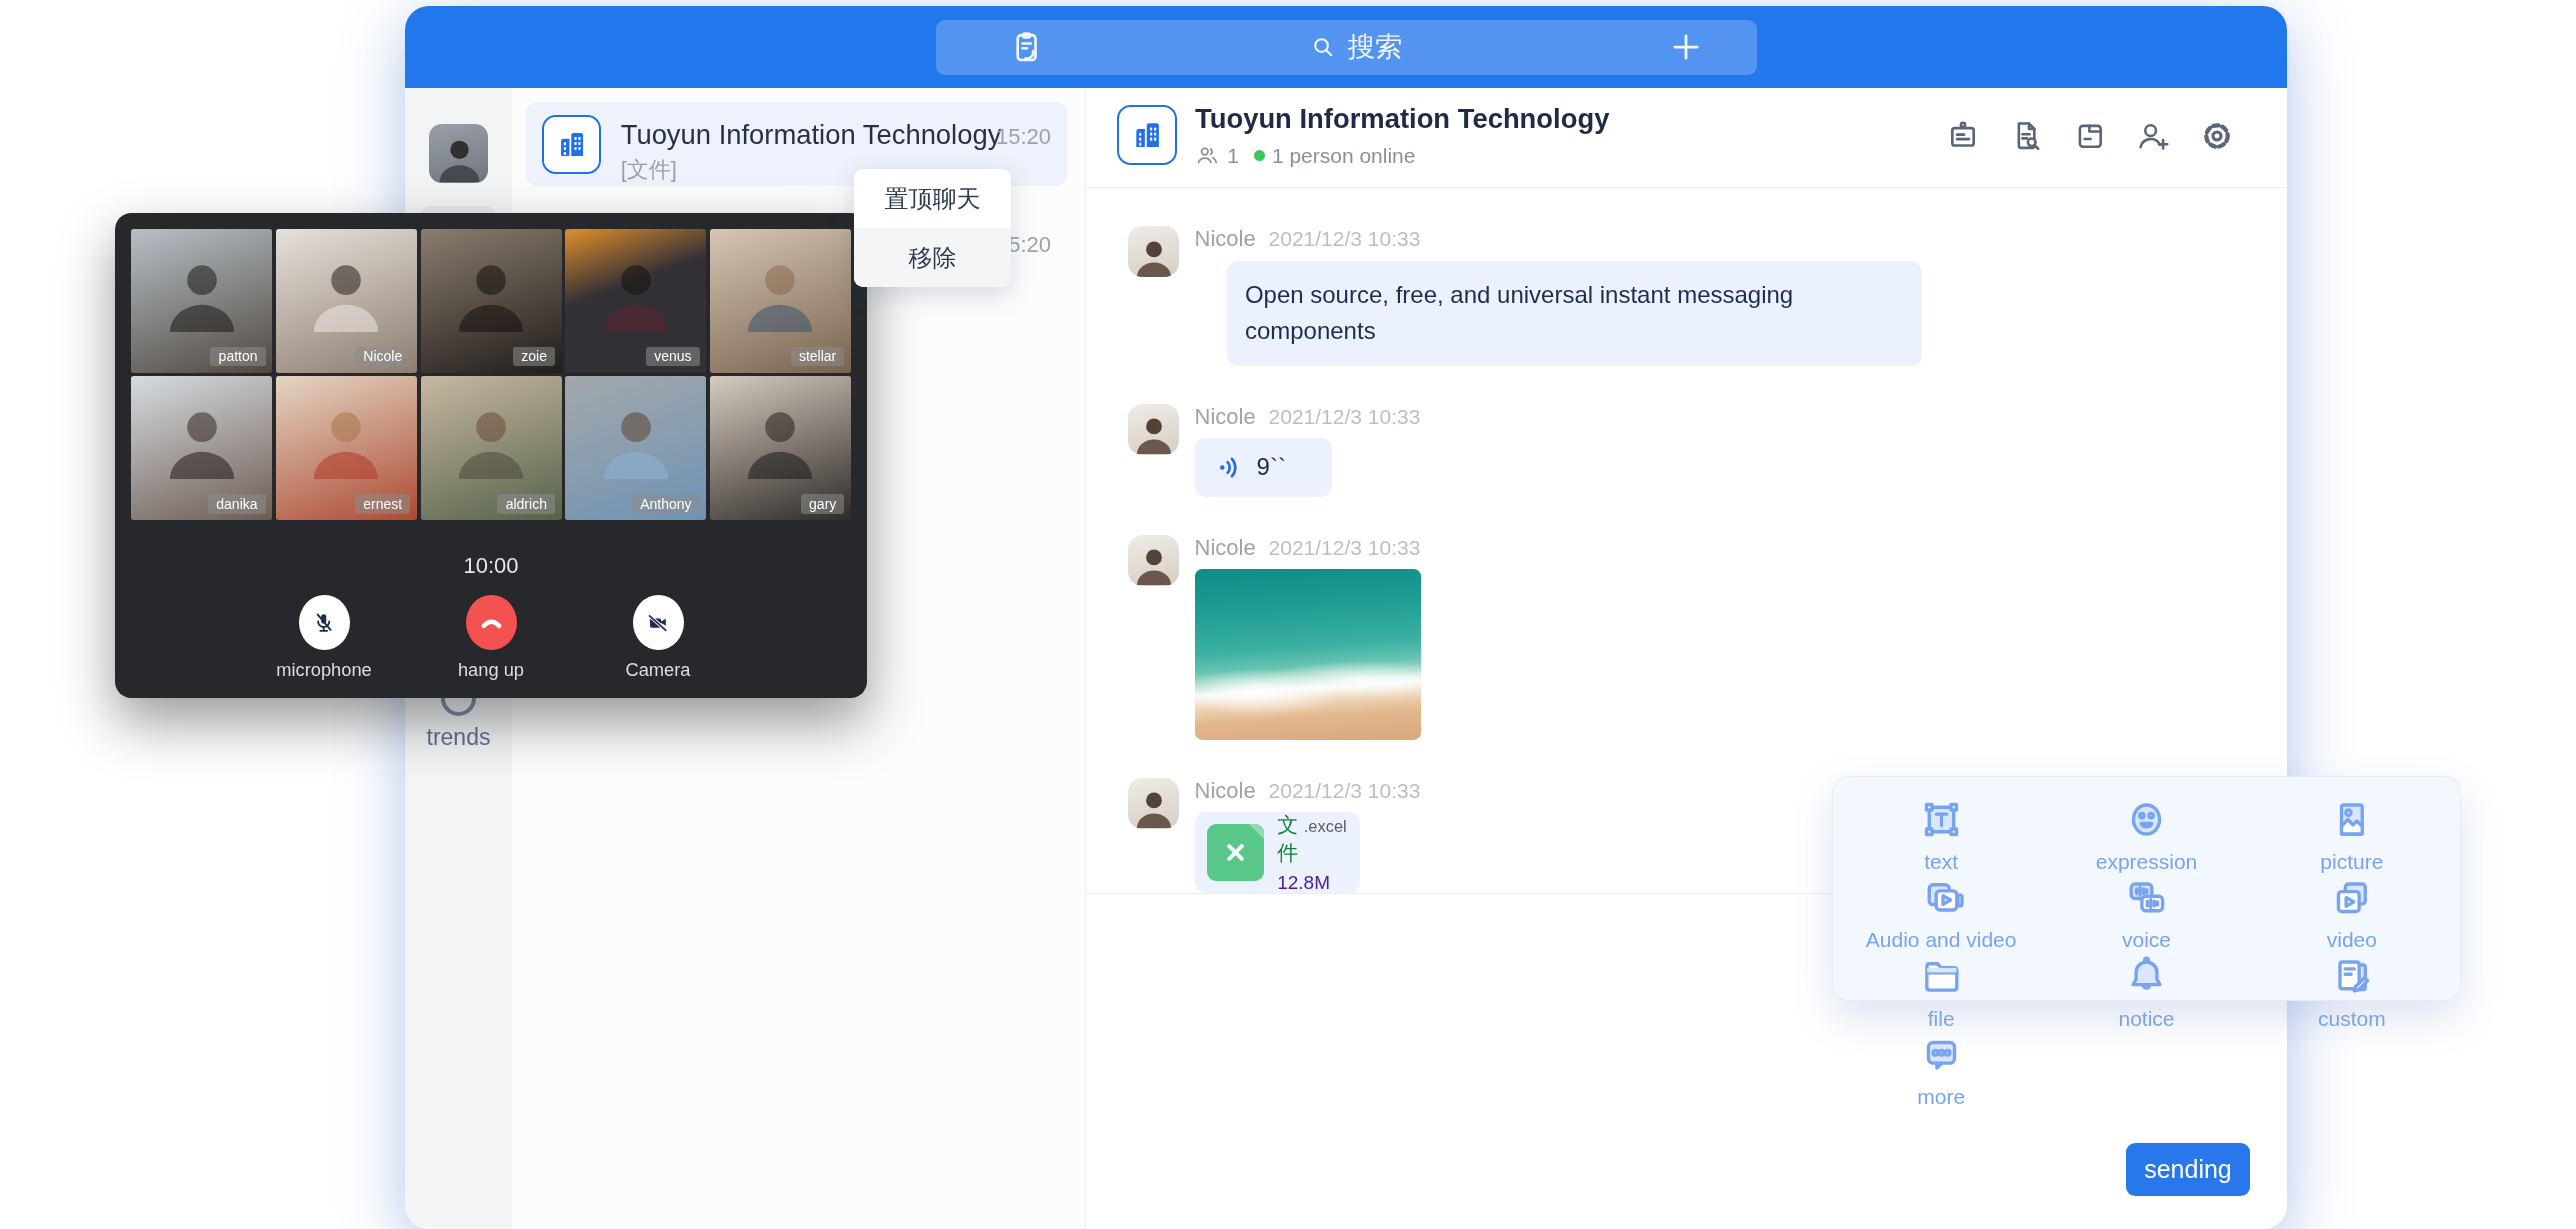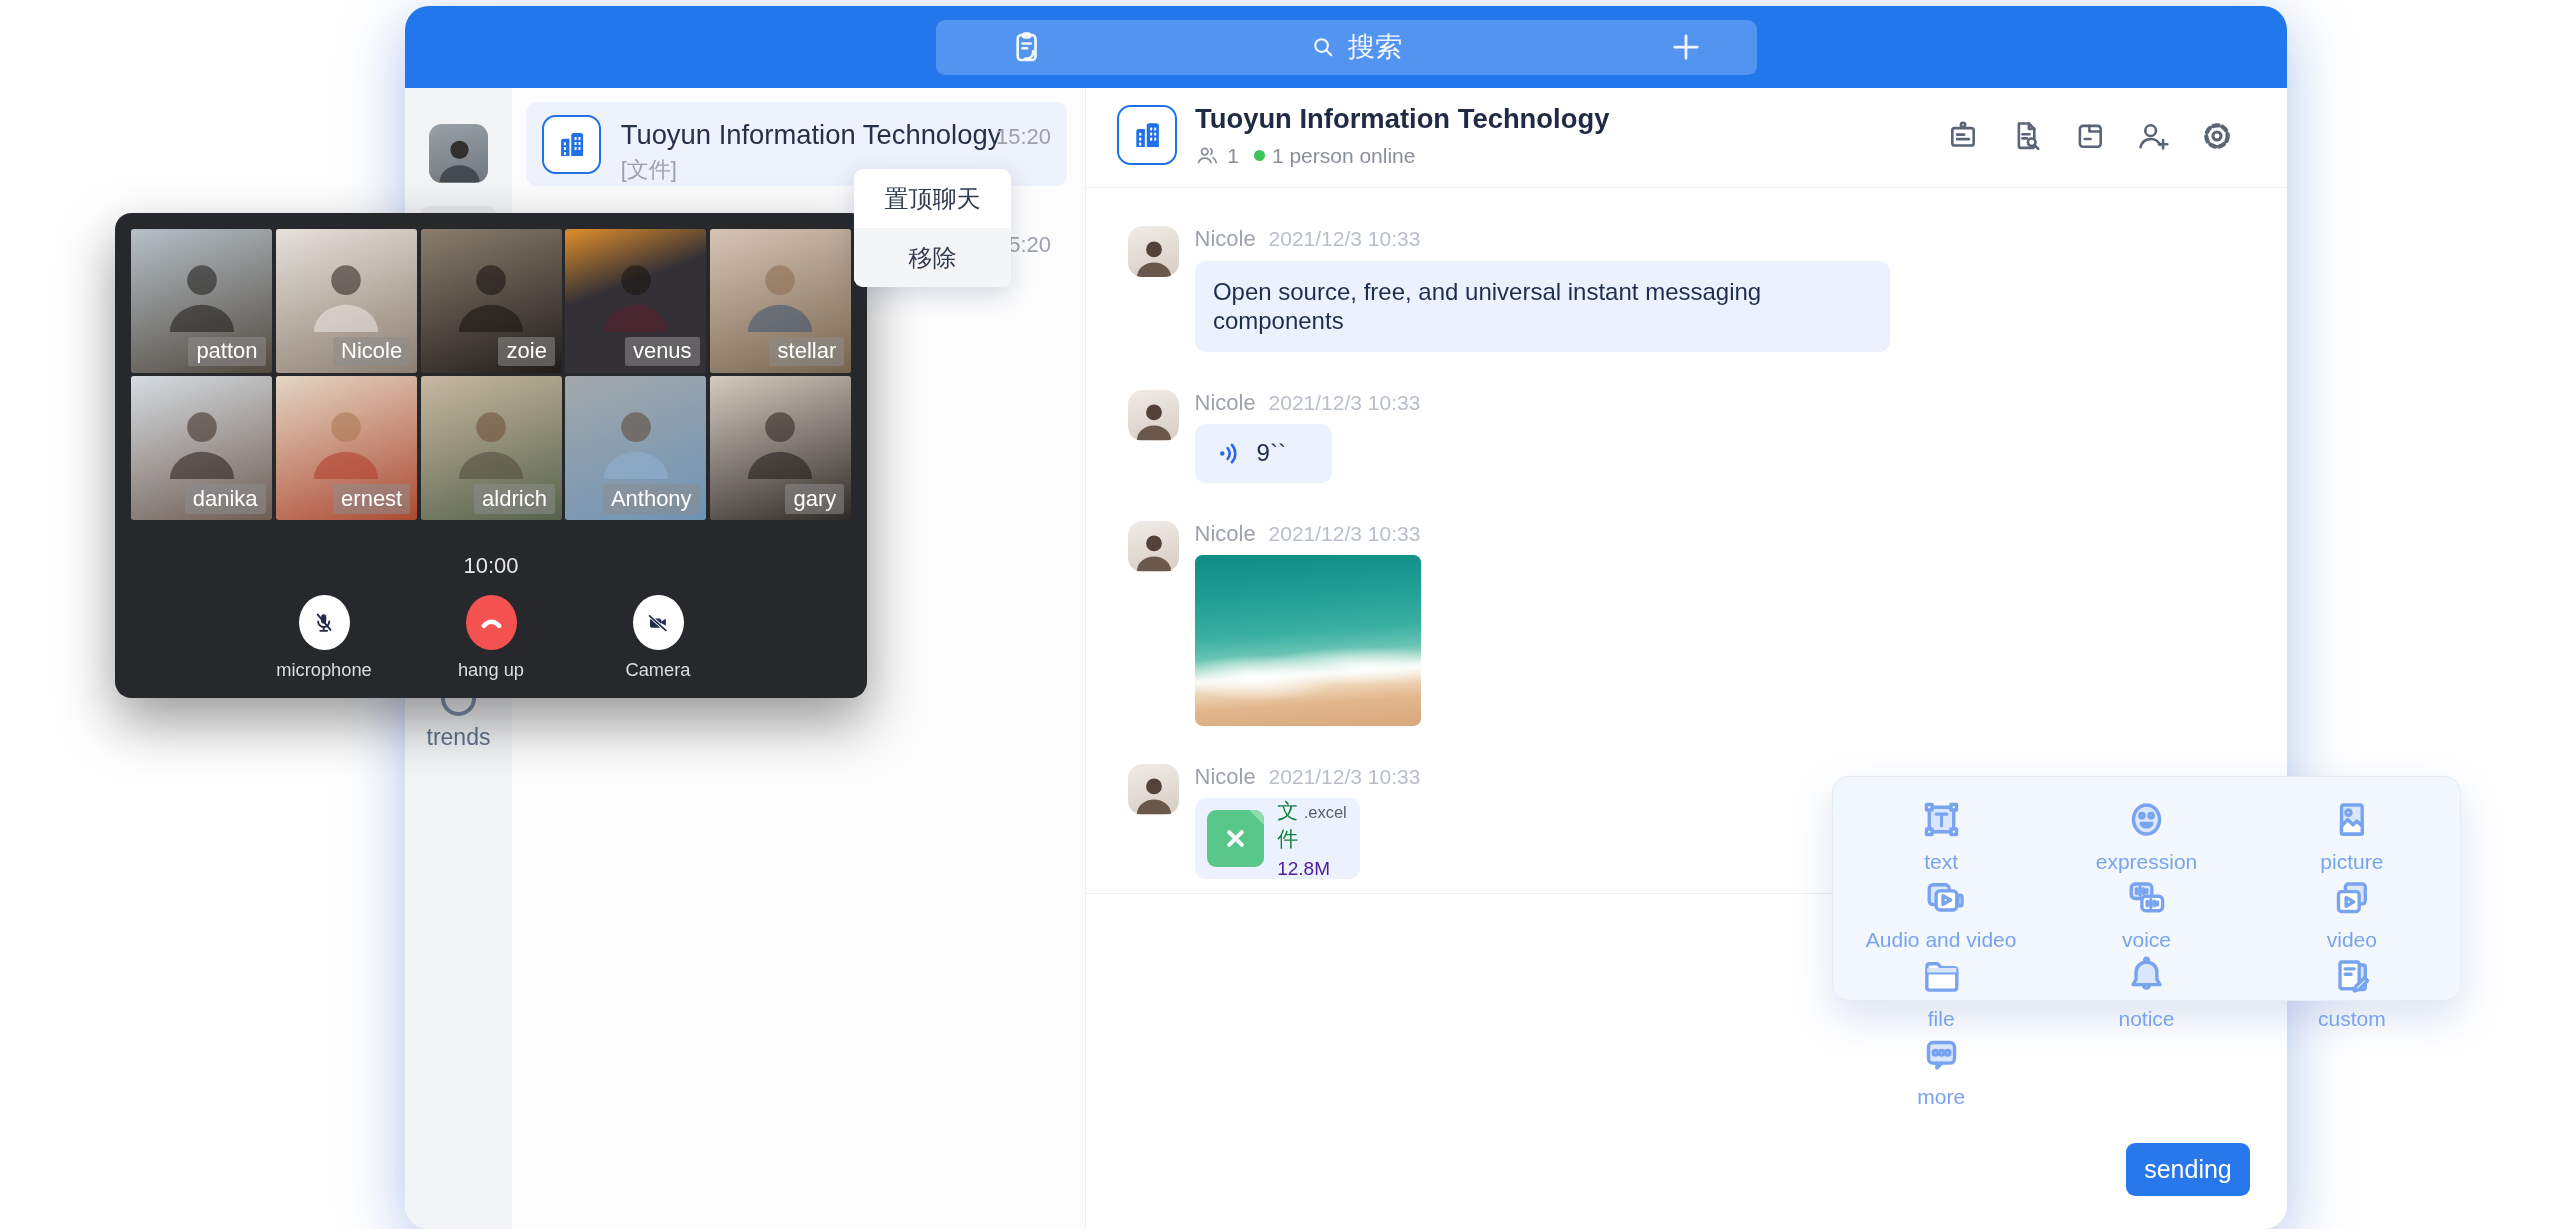--- a/index.html
+++ b/index.html
@@ -55,21 +55,21 @@
   .messages { flex:1; position:relative; padding:38px 0 0 42px; overflow:hidden; }
   .msg { display:flex; gap:15.6px; margin-bottom:38px; }
   .avatar { width:51px; height:51px; border-radius:14.6px; overflow:hidden; flex:0 0 51px; position:relative;
             background:linear-gradient(165deg,#f1ece7,#d6ccc3); }
   .avatar svg { position:absolute; left:4.6px; top:8.2px; }
   .m-head { display:flex; gap:12.8px; align-items:baseline; margin-bottom:8.2px; }
   .m-name { font-size:22px; color:#9CA3AD; }
   .m-time { font-size:21px; color:#B9BFC8; }
   .bubble { display:inline-flex; align-items:center; background:#EBF2FE; border-radius:11px;
             font-size:24px; color:#1E2C4F; }
-  .bubble.text { padding:16.5px 18.3px; max-width:695px; line-height:29px; }
+  .bubble.text { padding:16.5px 18.3px; max-width:695px; line-height:36px;margin-left:32px; }
   .bubble.voice { width:137px; height:59px; padding:0 20px; gap:11px; }
   .msg-image { width:226px; height:171px; border-radius:7.3px;
     background:
       radial-gradient(ellipse 119px 33px at 28% 72%, rgba(255,255,255,.95), rgba(255,255,255,0) 70%),
       radial-gradient(ellipse 146px 27.4px at 75% 65%, rgba(255,255,255,.85), rgba(255,255,255,0) 70%),
       linear-gradient(176deg,#0E8C85 0%,#1E9C92 22%,#39AFA2 45%,#67C4B2 56%,#A9DCCB 63%,#F6FBF6 68%,#EFD9BC 74%,#E2B68C 84%,#D9A87C 100%);
   }
   .bubble.file { width:165px; height:81px; padding:0 12.8px; gap:12.8px; }
   .xls { width:57px; height:57px; border-radius:9.1px; background:#58C789; position:relative; overflow:hidden;
          display:flex; align-items:center; justify-content:center; flex:0 0 57px; }
@@ -92,21 +92,21 @@
   .menu-item { height:59px; display:flex; align-items:center; justify-content:center; font-size:24px; color:#2E3A4E; cursor:pointer; }
   .menu-item.hover { background:#F4F5F7; }
 
   
   .call-overlay { position:absolute; left:115px; top:213px; width:752px; height:485px; border-radius:16.5px;
                   background:#26282C; box-shadow:0 24px 55px rgba(0,0,0,.40); z-index:40; overflow:hidden; }
   .tiles { position:absolute; left:0; top:15.6px; width:100%; display:flex; flex-wrap:wrap; gap:3.7px; justify-content:center; }
   .tile { width:141px; height:144px; border-radius:2.7px; position:relative; overflow:hidden; }
   .tile svg.person { position:absolute; left:50%; top:24px; transform:translateX(-50%); opacity:.55; }
   .tag { position:absolute; right:6.4px; bottom:6.4px; background:rgba(140,140,140,.55); color:#fff;
-         font-size:22px; padding:1.8px 8.2px; border-radius:2.7px; }
+         font-size:14px; padding:1.8px 8.2px; border-radius:2.7px; }
   .t0{background:linear-gradient(160deg,#b7c0c7,#50483f)} .t1{background:linear-gradient(160deg,#e6e1da,#8d7d70)}
   .t2{background:linear-gradient(160deg,#8a7d6e,#201d1a)} .t3{background:linear-gradient(160deg,#84868b,#d98a2b 2%,#333036 40%)}
   .t4{background:linear-gradient(160deg,#d6c5b5,#77644f)} .t5{background:linear-gradient(160deg,#d6dce1,#6e5c52)}
   .t6{background:linear-gradient(160deg,#e3d6c3,#ad4a33)} .t7{background:linear-gradient(160deg,#c8b8a2,#55624a)}
   .t8{background:linear-gradient(160deg,#a2a8ab,#6f93b4)} .t9{background:linear-gradient(160deg,#d5cbbf,#2e2a27)}
   .call-timer { position:absolute; left:0; top:340px; width:100%; text-align:center; color:#E8E8E8; font-size:22px; }
   .call-controls { position:absolute; left:0; top:382px; width:100%; display:flex; justify-content:center; gap:57px; }
   .ctrl { display:flex; flex-direction:column; align-items:center; width:110px; }
   .ctrl-btn { width:51px; height:55px; border-radius:50%; border:none; display:flex; align-items:center; justify-content:center;
               cursor:pointer; background:#fff; color:#1F2C4E; }

